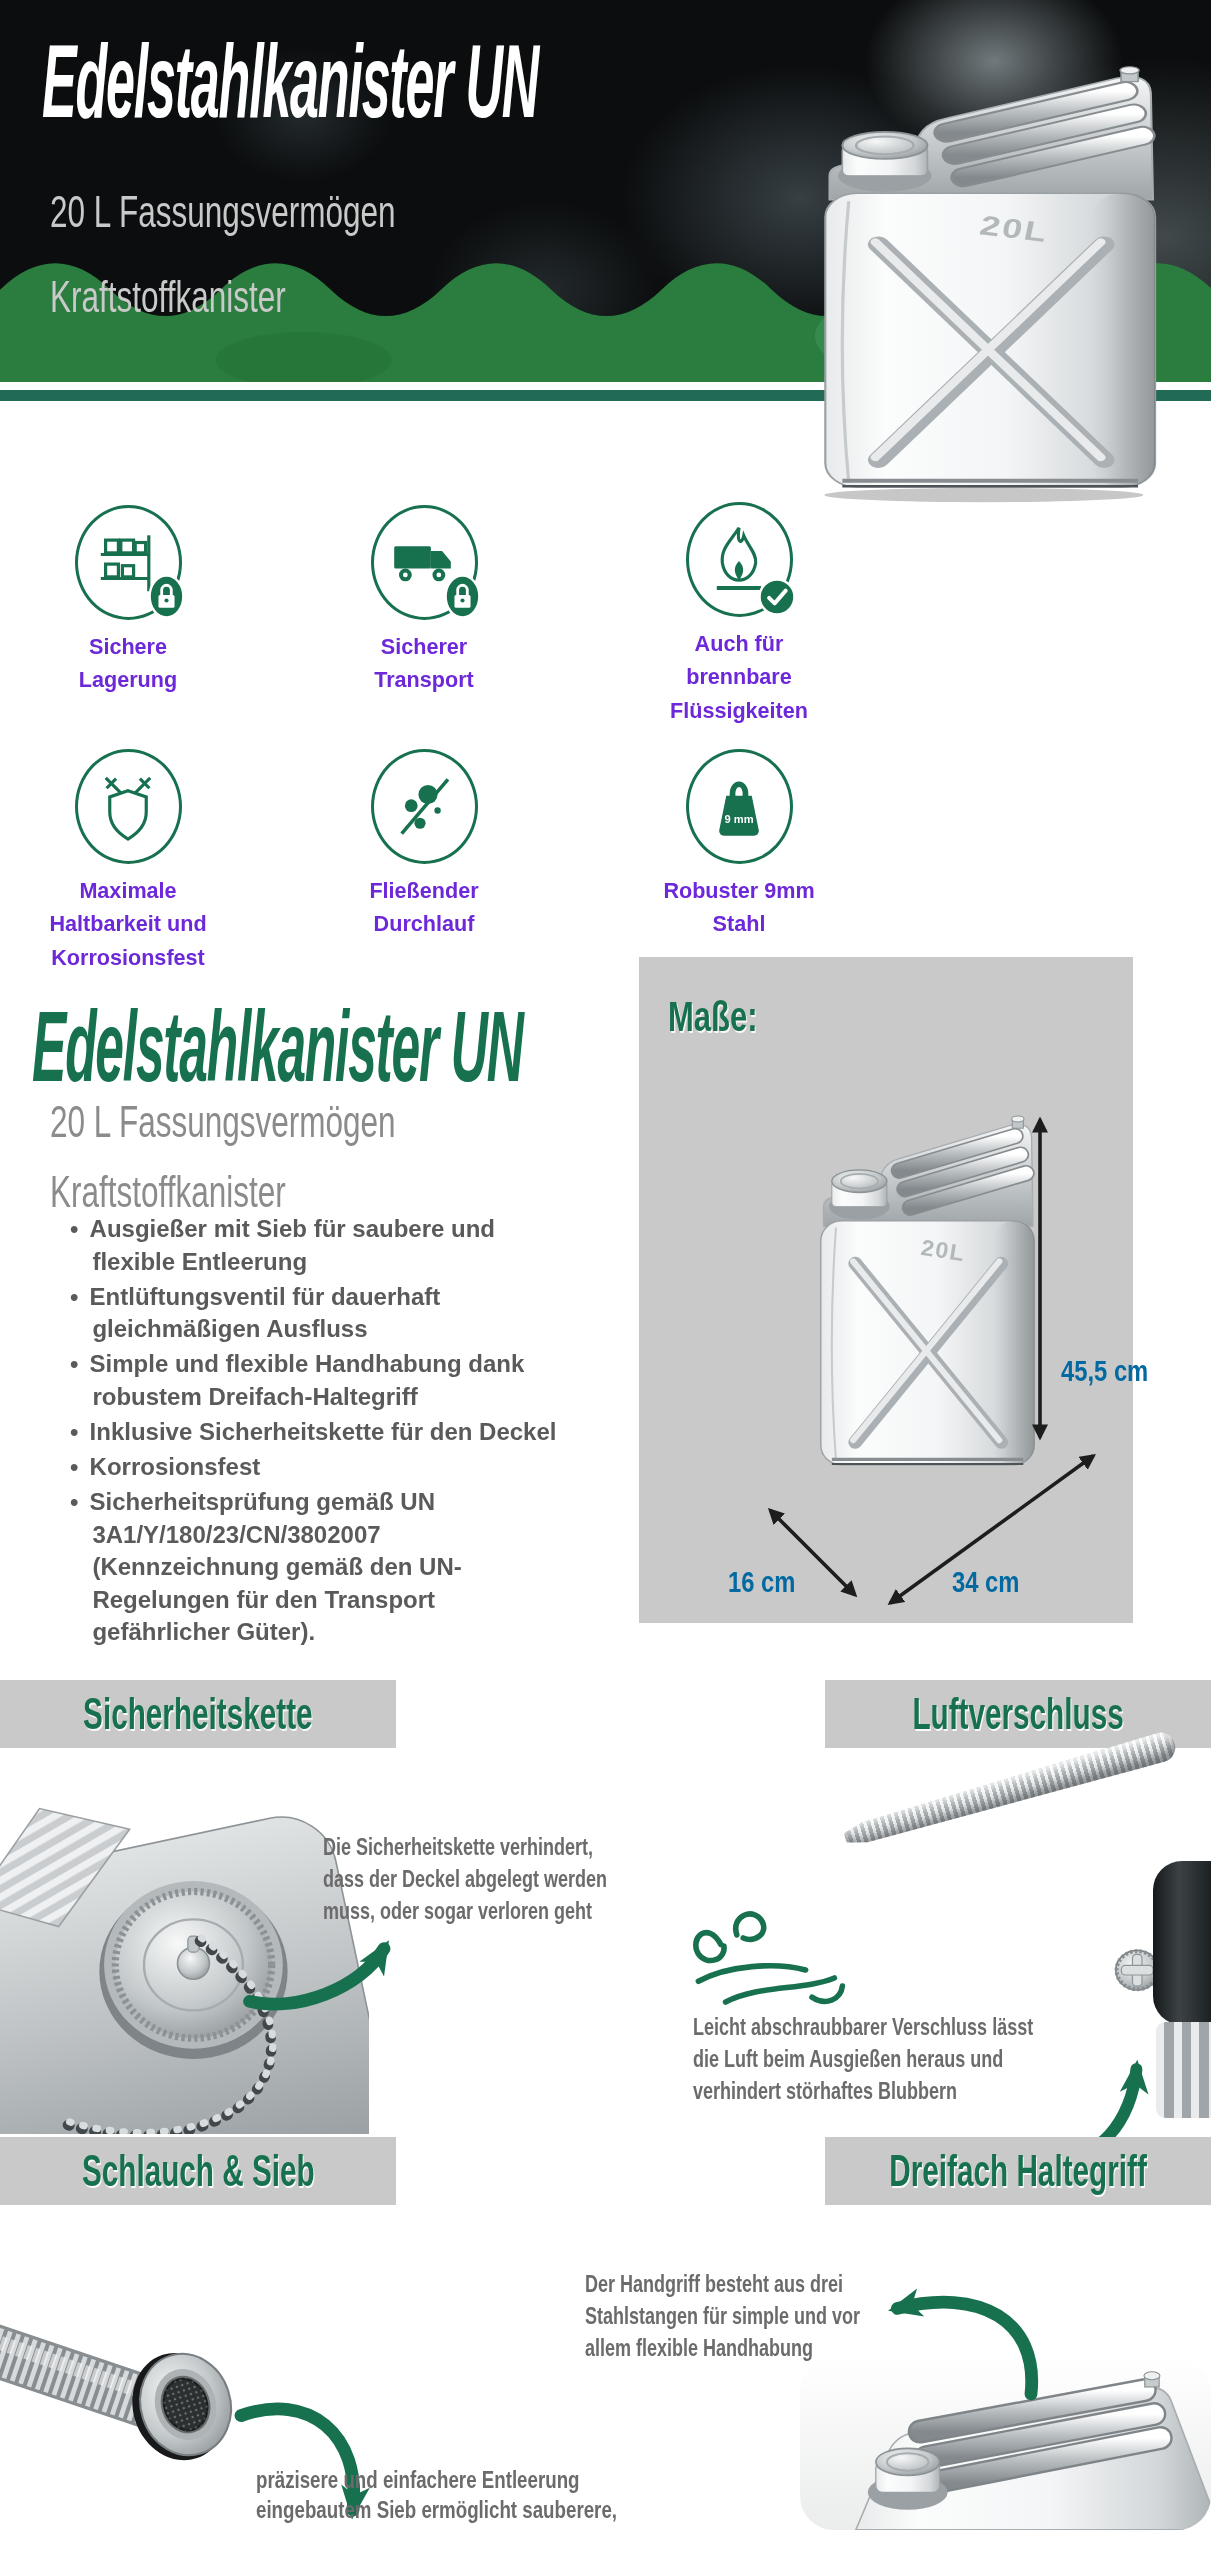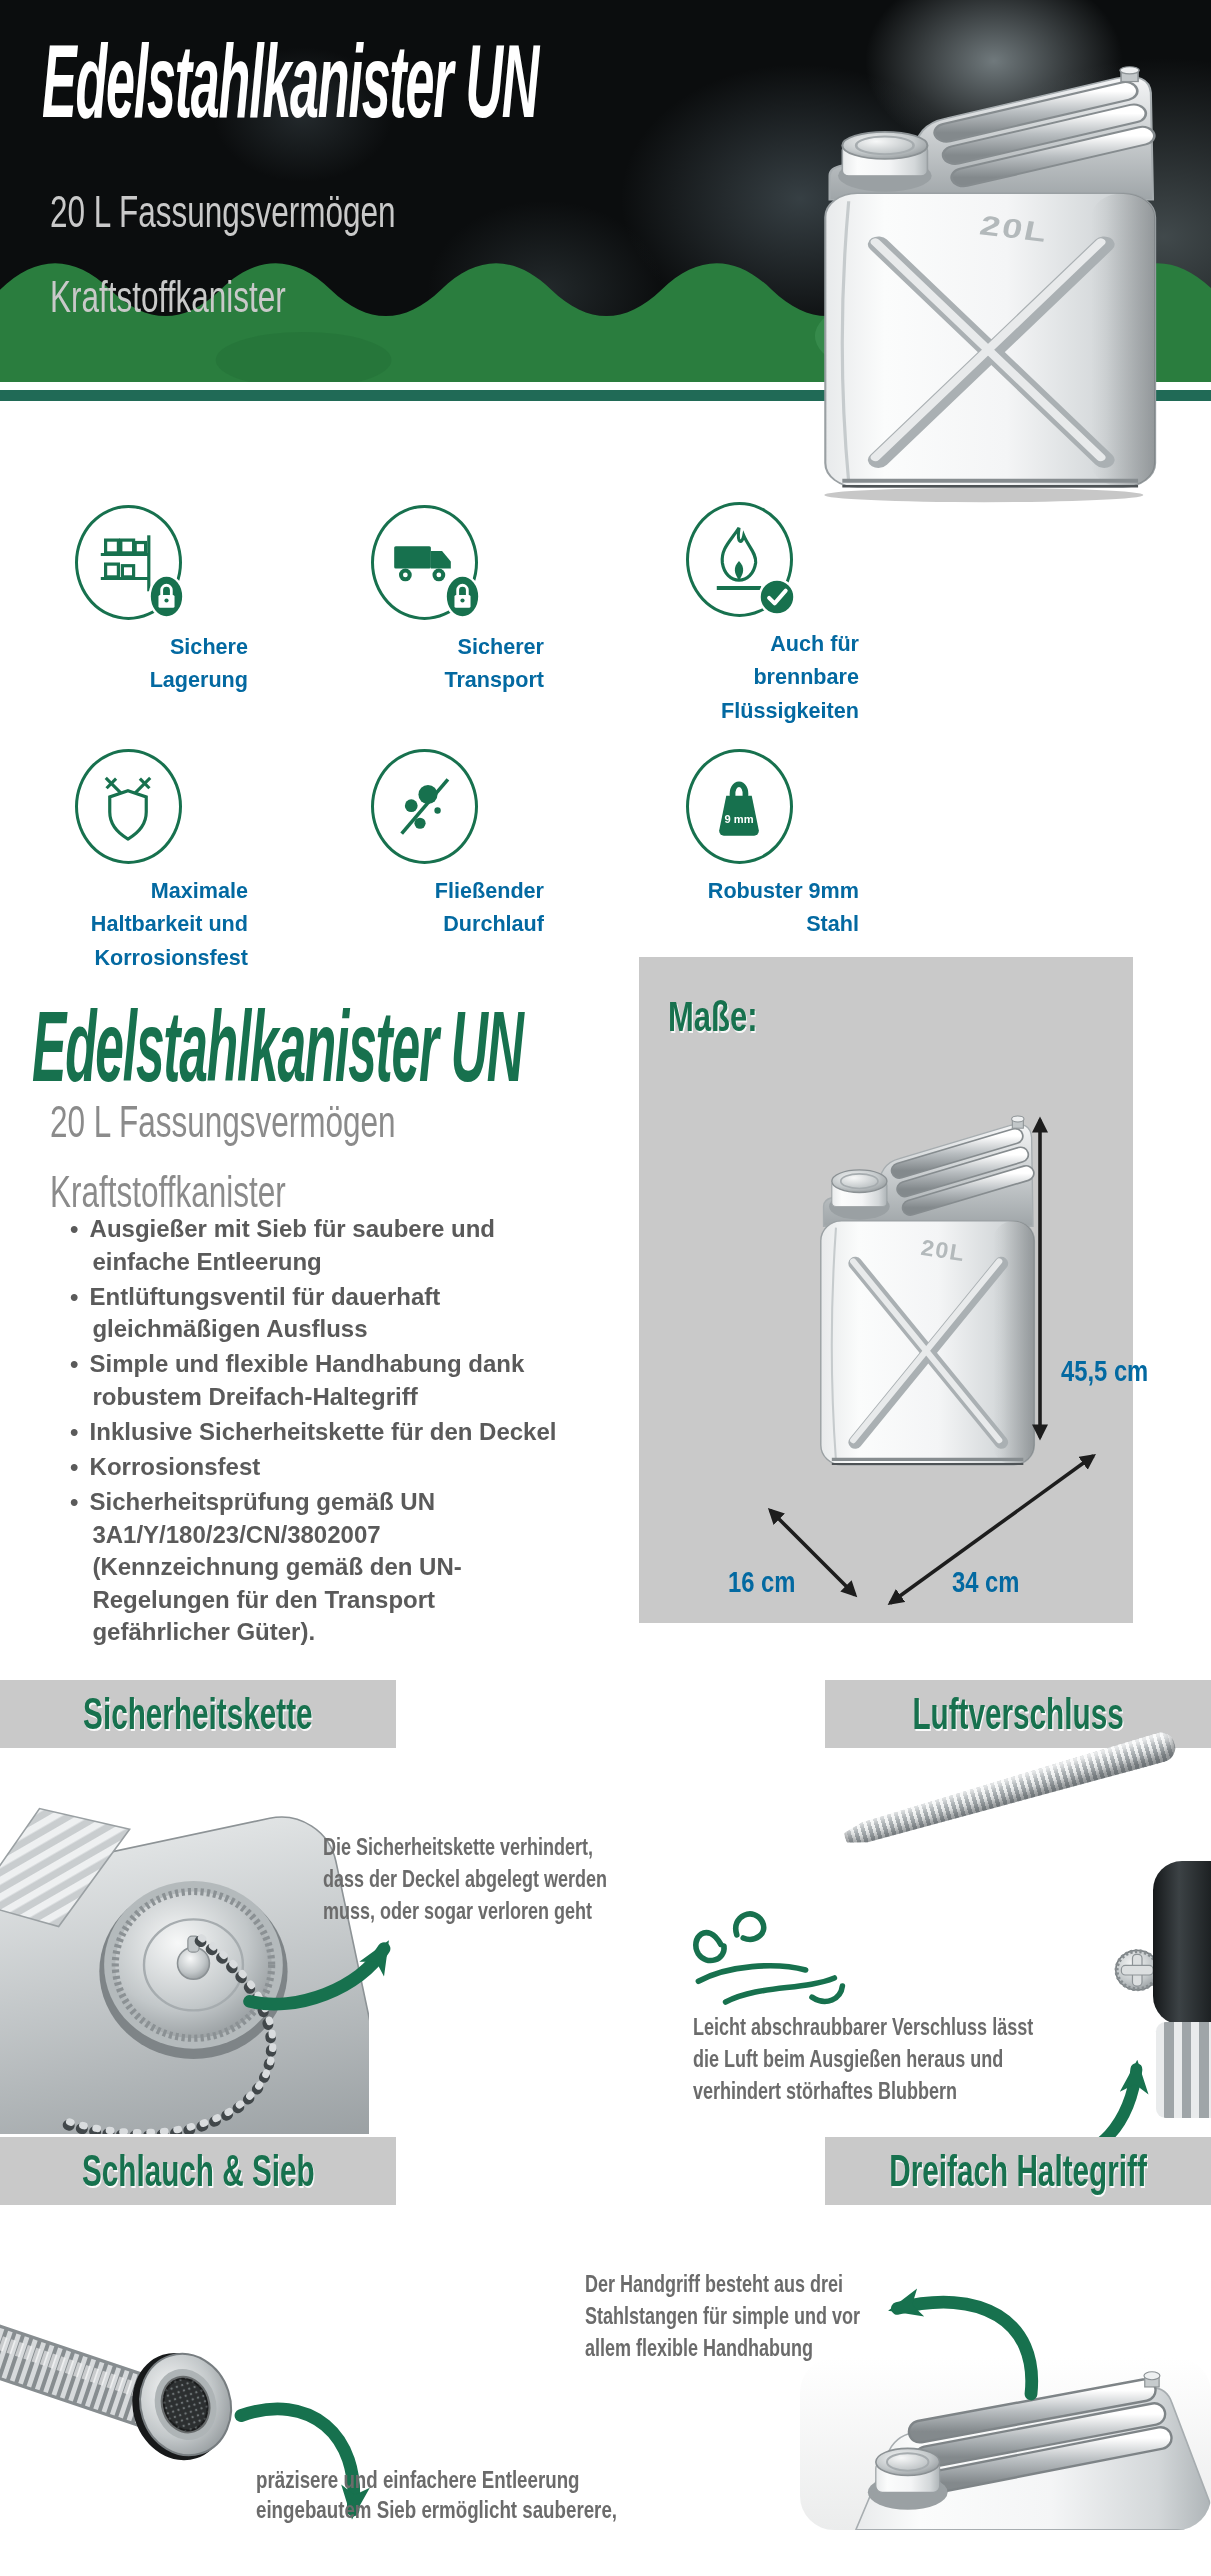--- a/index.html
+++ b/index.html
@@ -20,21 +20,21 @@
   .hero-title{left:42px;top:22.4px;font-size:104px;font-weight:800;font-style:italic;color:#ffffff;letter-spacing:-2.4px;}
   .hero-sub{font-size:45px;font-weight:400;color:#c9c9c9;letter-spacing:0;}
   .stripe-white{left:0;top:382px;width:1212px;height:8px;background:#ffffff;}
   .stripe-teal{left:0;top:390px;width:1212px;height:11.2px;background:#206a56;}
 
   
   .icon-cell{position:absolute;width:240px;text-align:center;}
   .icon-ring{position:relative;width:101px;height:109px;border:3.2px solid #17714e;border-radius:50%;
              margin:0 auto;display:flex;align-items:center;justify-content:center;background:#ffffff;}
   .icon-badge{position:absolute;right:-6.4px;bottom:-4.8px;}
-  .icon-label{margin-top:9.6px;font-size:21.6px;font-weight:700;color:#0369a1;line-height:1.55;text-align:right;}
+  .icon-label{margin-top:9.6px;font-size:21.6px;font-weight:700;color:#6d28d9;line-height:1.55;}
 
   
   .d-title{left:32px;top:989px;font-size:101px;font-weight:800;font-style:italic;color:#17714e;letter-spacing:-2.4px;}
   .d-sub{font-size:45px;color:#8b8b8b;}
   .bullets{left:70px;top:1213px;width:503px;margin:0;padding:0;list-style:none;}
   .bullets li{font-size:24px;font-weight:700;color:#5a5a5a;line-height:1.36;padding-left:22.4px;text-indent:-22.4px;margin:0 0 2.4px 0;}
   .bullets li::before{content:"•";margin-right:11.2px;}
 
   .panel{left:639px;top:957px;width:494px;height:666px;background:#c9c9c9;}
   .masse-heading{font-size:43px;font-weight:800;color:#17714e;text-shadow:1.6px 1.6px 0 rgba(255,255,255,.85);}
@@ -295,21 +295,21 @@
   <h2 class="abs d-title" style="margin:0">
     <span class="squeeze" style="transform:scaleX(.51)">Edelstahlkanister UN</span>
   </h2>
   <div class="abs d-sub" style="left:50px;top:1096px">
     <span class="squeeze" style="transform:scaleX(.70)">20 L Fassungsvermögen</span>
   </div>
   <div class="abs d-sub" style="left:50px;top:1166px">
     <span class="squeeze" style="transform:scaleX(.70)">Kraftstoffkanister</span>
   </div>
   <ul class="abs bullets">
-    <li>Ausgießer mit Sieb für saubere und einfache Entleerung</li>
+    <li>Ausgießer mit Sieb für saubere und flexible Entleerung</li>
     <li>Entlüftungsventil für dauerhaft gleichmäßigen Ausfluss</li>
     <li>Simple und flexible Handhabung dank robustem Dreifach-Haltegriff</li>
     <li>Inklusive Sicherheitskette für den Deckel</li>
     <li>Korrosionsfest</li>
     <li>Sicherheitsprüfung gemäß UN 3A1/Y/180/23/CN/3802007 (Kennzeichnung gemäß den UN-Regelungen für den Transport gefährlicher Güter).</li>
   </ul>
 
   <div class="abs panel">
     <div class="abs masse-heading" style="left:29px;top:35px">
       <span class="squeeze" style="transform:scaleX(.72)">Maße:</span>

